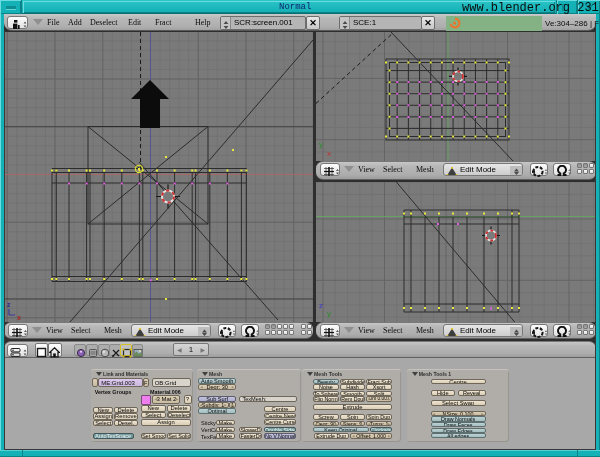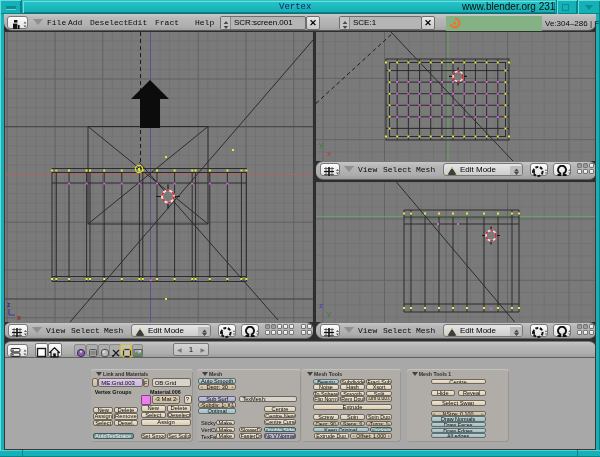--- a/index.html
+++ b/index.html
@@ -1,37 +1,37 @@
 <!DOCTYPE html>
 <html><head><meta charset="utf-8"><style>
 *{margin:0;padding:0;box-sizing:border-box}
 body{width:600px;height:457px;overflow:hidden;font-family:"Liberation Sans",sans-serif}
 .abs{position:absolute}
 #win{position:relative;width:600px;height:457px;background:#14b1b6;box-shadow:inset 1px 1px 0 #49cdd1, inset -1px -1px 0 #0a7276}
 .hdr{background:linear-gradient(#c6c6c6,#b7b7b7 25%,#adadad 75%,#9d9d9d);border-top:1px solid #787878;border-bottom:1px solid #616161;border-radius:7px}
 .wbtn{background:linear-gradient(#fdfdfd,#e2e2e2);border:1px solid #787878;border-radius:3px}
 .emdd{background:linear-gradient(#e6e6e6,#cdcdcd);border:1px solid #787878;border-radius:3px;overflow:hidden}
-.mtx{font-size:8px;color:#0a0a0a;font-family:Liberation Mono, monospace}
+.mtx{font-size:8px;color:#0a0a0a;font-family:Liberation Serif, serif}
 .bt{background:linear-gradient(#efe5d2,#d9cdb5);border:1px solid #6f675a;border-radius:2px;color:#0a0a0a;text-align:center;overflow:hidden;white-space:nowrap;font-family:"Liberation Sans",sans-serif}
 .num{background:linear-gradient(#dccfb5,#c9bca2);border:1px solid #6f675a;border-radius:2px;color:#0a0a0a;text-align:center;overflow:hidden;white-space:nowrap;font-family:"Liberation Sans",sans-serif}
 .tg{background:linear-gradient(#bdd2d4,#a3bec0);border:1px solid #5d6f70;border-radius:2px;color:#0a0a0a;text-align:center;overflow:hidden;white-space:nowrap;font-family:"Liberation Sans",sans-serif}
 .tgon{background:linear-gradient(#7da0a2,#6a8f91);border:1px solid #42585a;border-radius:2px;color:#eef6f6;text-align:center;overflow:hidden;white-space:nowrap;font-family:"Liberation Sans",sans-serif}
 .fld{background:#d9d4cb;border:1px solid #6f675a;border-radius:2px;color:#0a0a0a;text-align:left;overflow:hidden;white-space:nowrap;font-family:"Liberation Sans",sans-serif;padding-left:2px}
 .lav{background:linear-gradient(#dcc9ec,#cbb8df);border:1px solid #6f675a;border-radius:2px;color:#0a0a0a;overflow:hidden;white-space:nowrap;text-align:left;padding-left:2px;font-family:"Liberation Sans",sans-serif}
 .per{background:linear-gradient(#c3c3de,#aeaed0);border:1px solid #5d5d70;border-radius:2px;color:#0a0a0a;text-align:center;overflow:hidden;white-space:nowrap;font-family:"Liberation Sans",sans-serif}
 .arr{position:absolute;top:0;font-size:3.2px;color:#948a76}
 .panel{background:#b0ada8;border-radius:3px;box-shadow:inset 0 1px 0 #c6c3be, inset -1px -1px 0 #999690}
 .ptitle{font-size:5.2px;font-weight:bold;color:#2f2f2f;font-family:"Liberation Sans",sans-serif;white-space:nowrap}
 </style></head><body>
 <div id="win">
 <div class="abs" style="left:0;top:0;width:600px;height:14px;background:linear-gradient(#2cc6c9,#12aeb3);border-bottom:1px solid #077074"></div>
 <div class="abs" style="left:0;top:0;width:22px;height:14px;background:#14b1b6;border-right:1px solid #0a8286;box-shadow:inset 1px 1px 0 #6adbde,inset -1px -1px 0 #0a8286"></div>
 <div class="abs" style="left:6px;top:6px;width:10px;height:3px;background:#0c8d91;box-shadow:0 1px 0 #5fd6d9"></div>
 <div class="abs" style="left:23px;top:1px;width:532px;height:12px;box-shadow:inset 1px 1px 0 #6adbde,inset -1px -1px 0 #0a8286"></div>
-<div class="abs" style="left:279px;top:2px;font-size:9px;color:#10246e;font-family:'Liberation Mono',monospace">Vertex</div>
+<div class="abs" style="left:279px;top:2px;font-size:9px;color:#10246e;font-family:'Liberation Mono',monospace">Normal</div>
 <div class="abs" style="left:556px;top:0;width:21px;height:14px;background:#14b1b6;border-left:1px solid #0a8286;box-shadow:inset 1px 1px 0 #6adbde,inset -1px -1px 0 #0a8286"></div>
 <div class="abs" style="left:562px;top:3.5px;width:7px;height:7px;border:1.5px solid #0c8d91"></div>
 <div class="abs" style="left:577px;top:0;width:23px;height:14px;background:#14b1b6;border-left:1px solid #0a8286;box-shadow:inset 1px 1px 0 #6adbde,inset -1px -1px 0 #0a8286"></div>
 <div class="abs" style="left:585px;top:5px;width:0;height:0;border-left:4px solid transparent;border-right:4px solid transparent;border-top:5px solid #0c8d91"></div>
 <div class="abs" style="left:0;top:14px;width:4px;height:436px;background:#14b1b6;box-shadow:inset 1px 0 0 #6adbde"></div>
 <div class="abs" style="left:596px;top:14px;width:4px;height:436px;background:#14b1b6;box-shadow:inset -1px 0 0 #0a8286"></div>
 <div class="abs" style="left:0;top:450px;width:600px;height:7px;background:#14b1b6;box-shadow:inset 0 -1px 0 #0a8286,inset 0 1px 0 #55d0d4"></div>
 <div class="abs" style="left:22px;top:450px;width:1px;height:7px;background:#0a8286"></div>
 <div class="abs" style="left:577px;top:450px;width:1px;height:7px;background:#0a8286"></div>
 <div class="abs" style="left:4px;top:14px;width:592px;height:436px;background:#2e2e2e"></div>
@@ -59,21 +59,21 @@
 <div class="abs" style="left:340px;top:17px;width:10px;height:12px;background:#c4c4c4;border-right:1px solid #8a8a8a"><svg width="10" height="12">
         <path d="M5 2l2.4 3H2.6zM5 10L2.6 7h4.8z" fill="#4a4a4a"></path>
       </svg></div>
 <div class="abs" style="left:353px;top:18px;font-size:8px;color:#000;font-family:'Liberation Sans',sans-serif">SCE:1</div>
 <div class="abs" style="left:421px;top:16px;width:14px;height:14px;background:linear-gradient(#e8e8e8,#c8c8c8);border:1px solid #6d6d6d;border-radius:2px;text-align:center;font:bold 9px/12px 'Liberation Sans'">✕</div>
 <div class="abs" style="left:446px;top:15.5px;width:96px;height:15px;background:#84b284"></div>
 <svg class="abs" style="left:449px;top:17px" width="12" height="12">
       <path d="M6 1.6a4.4 4.4 0 1 1-4.3 5.5" fill="none" stroke="#e8762c" stroke-width="2.2"></path>
       <circle cx="5.6" cy="6" r="1.6" fill="#e8762c"></circle>
     </svg>
-<div class="abs" style="left:462px;top:1px;font-size:10px;color:#0a0a0a;font-family:Liberation Sans, sans-serif">www.blender.org 231</div>
+<div class="abs" style="left:462px;top:1px;font-size:12px;color:#0a0a0a;font-family:Liberation Mono, monospace">www.blender.org 231</div>
 <div class="abs" style="left:545px;top:18.5px;font-size:8px;color:#0a0a0a;white-space:nowrap;font-family:'Liberation Sans',sans-serif">Ve:304–286 | F</div>
 <div class="abs" style="left:4px;top:32px;width:309px;height:290px;background:#7a7a7a;overflow:hidden">
 <svg width="309" height="290" style="position:absolute;left:0;top:0">
         <path d="M3.25 0V290M12.8 0V290M22.35 0V290M31.9 0V290M41.45 0V290M51.0 0V290M60.55 0V290M70.1 0V290M79.65 0V290M89.2 0V290M98.75 0V290M108.3 0V290M117.85 0V290M127.4 0V290M136.95 0V290M146.5 0V290M156.05 0V290M165.6 0V290M175.15 0V290M184.7 0V290M194.25 0V290M203.8 0V290M213.35 0V290M222.9 0V290M232.45 0V290M242.0 0V290M251.55 0V290M261.1 0V290M270.65 0V290M280.2 0V290M289.75 0V290M299.3 0V290M308.85 0V290M0 8.8H309M0 18.35H309M0 27.9H309M0 37.45H309M0 47.0H309M0 56.55H309M0 66.1H309M0 75.65H309M0 85.2H309M0 94.75H309M0 104.3H309M0 113.85H309M0 123.4H309M0 132.95H309M0 142.5H309M0 152.05H309M0 161.6H309M0 171.15H309M0 180.7H309M0 190.25H309M0 199.8H309M0 209.35H309M0 218.9H309M0 228.45H309M0 238.0H309M0 247.55H309M0 257.1H309M0 266.65H309M0 276.2H309M0 285.75H309" stroke="#737373" stroke-width="1" fill="none"></path>
         <path d="M3.25 0V290M51.0 0V290M98.75 0V290M146.5 0V290M194.25 0V290M242.0 0V290M289.75 0V290M0 47.0H309M0 94.75H309M0 142.5H309M0 190.25H309M0 238.0H309M0 285.75H309" stroke="#646464" stroke-width="1" fill="none"></path>
         <line x1="0" y1="142.5" x2="309" y2="142.5" stroke="#a96868" stroke-width="1"></line>
         <line x1="146.5" y1="0" x2="146.5" y2="290" stroke="#56568f" stroke-width="1"></line>
         <line x1="136.5" y1="0" x2="136.5" y2="137" stroke="#1c1c1c" stroke-dasharray="4,3"></line>
         <line x1="0" y1="94.7" x2="309" y2="94.7" stroke="#474747"></line>
         <line x1="0" y1="267" x2="309" y2="267" stroke="#404040"></line>

